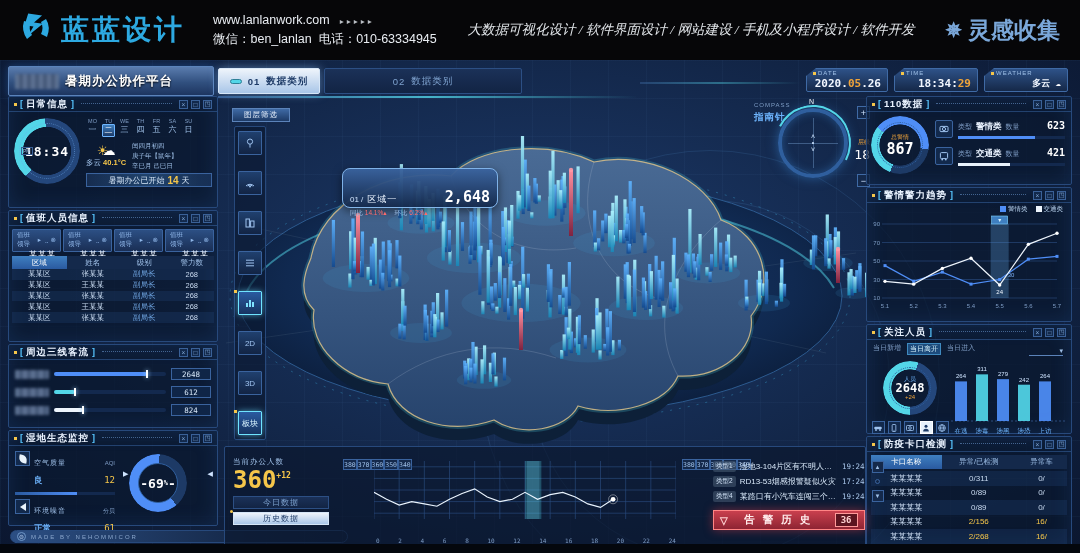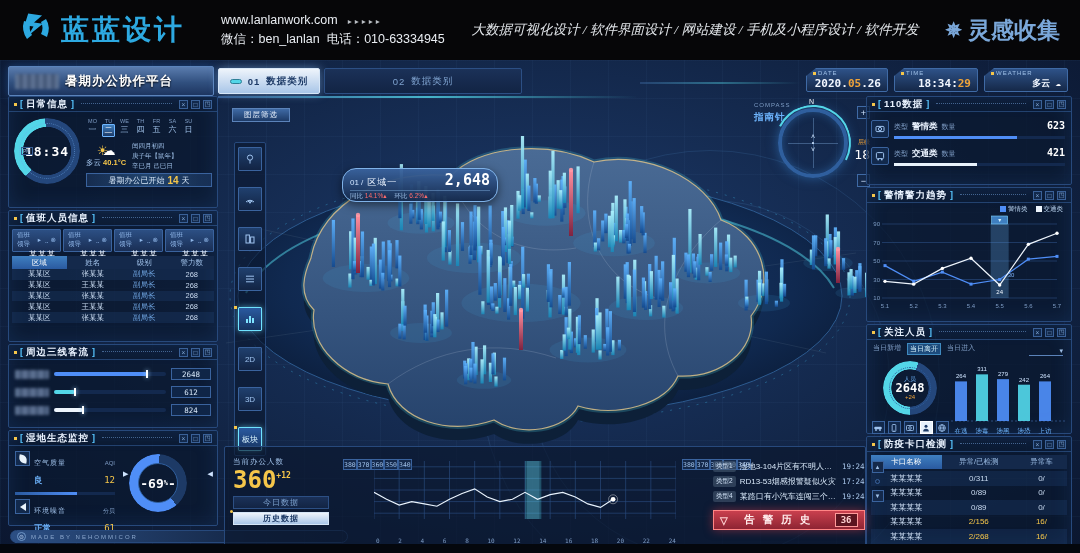--- a/index.html
+++ b/index.html
@@ -4,21 +4,21 @@
 <style>
 *{box-sizing:border-box;margin:0;padding:0}
 html,body{width:1080px;height:553px;overflow:hidden;background:#000}
 body{font-family:"Liberation Sans",sans-serif;-webkit-font-smoothing:antialiased}
 .stage{position:relative;width:1080px;height:553px;overflow:hidden}
 
 
 .site{position:absolute;top:0;left:0;width:1080px;height:60px;background:#060608;display:flex;align-items:center;padding:0 20px;gap:14px}
 .logo{display:flex;align-items:center;gap:7px}
 .logo-text{color:#2da9e1;font-size:28px;font-weight:bold;letter-spacing:3px}
-.contact{color:#e9edf2;font-size:12.5px;line-height:1.55;margin-left:22px;white-space:nowrap}
+.contact{color:#e9edf2;font-size:12.5px;line-height:1.55;margin-left:14px;white-space:nowrap}
 .contact .arrows{color:#b9bec4;font-size:8px;letter-spacing:3px;margin-left:10px}
 .services{flex:1;text-align:center;color:#e2e6ea;font-size:13.5px;font-style:italic;font-family:"Liberation Serif",serif;white-space:nowrap}
 .collect{color:#7aa7d9;font-size:23px;font-weight:bold;display:flex;align-items:center;gap:6px;font-family:"DejaVu Serif",serif}
 .collect-icon{font-size:20px;color:#7aa7d9}
 
 
 .dash{position:absolute;top:60px;left:0;width:1080px;height:493px;background:radial-gradient(ellipse 900px 500px at 50% 42%,#1c3a6b 0%,#122546 48%,#0b1730 82%,#081124 100%);overflow:hidden}
 .dash::before{content:"";position:absolute;inset:0;background-image:linear-gradient(rgba(100,150,210,.05) 1px,transparent 1px),linear-gradient(90deg,rgba(100,150,210,.05) 1px,transparent 1px);background-size:38px 38px;pointer-events:none}
 .deco{position:absolute;border:1px solid rgba(90,160,230,.14);border-radius:50%;pointer-events:none}
 .bstrip{position:absolute;left:0;bottom:0;width:1080px;height:9px;background:#04070d}
@@ -101,29 +101,29 @@
 .g69{position:relative;width:58px;height:58px;margin:8px 10px 0 8px}
 .g69 .ring{position:absolute;inset:0;border-radius:50%;background:conic-gradient(from 140deg,#4f8ef7 0 62%,#1d3a66 62% 100%);-webkit-mask:radial-gradient(closest-side,transparent 66%,#000 68%);mask:radial-gradient(closest-side,transparent 66%,#000 68%)}
 .g69 .in{position:absolute;inset:9px;border:1px solid #2f5f9e;border-radius:50%;display:flex;align-items:center;justify-content:center;color:#fff;font-size:13px;font-weight:bold;font-family:"DejaVu Sans Mono",monospace}
 .garr{position:absolute;top:24px;font-size:7px;color:#cfe4ff}
 .footerbar{position:absolute;left:10px;top:470px;width:338px;height:13px;background:linear-gradient(90deg,#2c4f84,#152848 70%,transparent);border-radius:7px;display:flex;align-items:center;gap:5px;padding:0 6px;border:1px solid #27497c}
 .footerbar .gear{width:9px;height:9px;border-radius:50%;border:1px solid #6f97c8;color:#9db8dc;font-size:6px;display:flex;align-items:center;justify-content:center}
 .footerbar .txt{font-size:6px;color:#8aa6cc;letter-spacing:2px}
 
 
 .layer{position:absolute;left:232px;top:48px;width:46px}
-.layer .chip{width:58px;height:14px;background:linear-gradient(180deg,#3f6aa5,#1d3a66);border:1px solid #5b83ba;color:#eaf3ff;font-size:7.5px;display:flex;align-items:center;justify-content:center;letter-spacing:1px;margin-bottom:20px}
+.layer .chip{width:58px;height:14px;background:linear-gradient(180deg,#3f6aa5,#1d3a66);border:1px solid #5b83ba;color:#eaf3ff;font-size:7.5px;display:flex;align-items:center;justify-content:center;letter-spacing:1px;margin-bottom:4px}
 .lcol{width:32px;display:flex;flex-direction:column;gap:16px;background:rgba(10,23,46,.6);border:1px solid #27497c;padding:4px 3px;border-radius:2px;margin-left:2px}
 .lbtn{position:relative;height:24px;border:1px solid #3a639e;background:linear-gradient(180deg,#20406e,#122444);color:#9fc3ef;display:flex;align-items:center;justify-content:center;font-size:8px;border-radius:1px}
 .lbtn svg{width:12px;height:12px}
 .lbtn.on{border-color:#6fe3ff;box-shadow:0 0 6px rgba(110,220,255,.6);background:linear-gradient(180deg,#2a5aa0,#173461);color:#d9f4ff}
 .lbtn.on::before{content:"";position:absolute;left:-5px;top:-2px;width:3px;height:3px;background:#f5c64a}
 
 
-.tip{position:absolute;left:342px;top:108px;width:156px;height:34px;background:linear-gradient(180deg,rgba(58,99,158,.95),rgba(20,41,75,.95));border:1px solid #7fb2e8;border-radius:14px;padding:2px 7px;box-shadow:0 3px 10px rgba(0,0,0,.5)}
+.tip{position:absolute;left:342px;top:108px;width:156px;height:34px;background:linear-gradient(180deg,rgba(58,99,158,.95),rgba(20,41,75,.95));border:1px solid #7fb2e8;border-radius:8px;padding:19px 7px;box-shadow:0 3px 10px rgba(0,0,0,.5)}
 .tip .r1{display:flex;align-items:baseline;gap:4px;border-bottom:1px solid rgba(140,190,240,.4);padding-bottom:1px}
 .tip .idx{font-size:8px;color:#cfe4ff}
 .tip .nm{font-size:9px;color:#eaf3ff;letter-spacing:1px;flex:1}
 .tip .big{font-size:15px;font-weight:bold;color:#fff;font-family:"DejaVu Sans Mono",monospace}
 .tip .r2{display:flex;gap:8px;font-size:6.5px;color:#9fc0e8;margin-top:1px}
 .tip .r2 b{color:#ff6b6b;font-weight:normal}
 
 
 .compass{position:absolute;left:752px;top:40px;width:118px;height:94px}
 .compass .lab1{position:absolute;left:2px;top:2px;font-size:6px;color:#7e9cc4;letter-spacing:1px}
@@ -185,21 +185,21 @@
 .ckrow.warn .num{color:#f5c64a}
 
 
 .bottom{position:absolute;left:224px;top:386px;width:642px;height:100px;background:rgba(10,23,46,.66);border:1px solid #27497c;border-radius:2px;display:flex;padding:10px 4px 2px 8px;gap:6px}
 .bstats{width:104px;flex:none}
 .bstats .lab{font-size:7.5px;color:#9fc0e8;letter-spacing:1px}
 .bstats .num{color:#f5c64a;font-size:24px;font-weight:bold;font-family:"DejaVu Sans Mono",monospace;line-height:1.1}
 .bstats .num sup{font-size:8px;vertical-align:10px}
 .bbtn{position:relative;width:96px;height:13px;margin-top:3px;font-size:8px;display:flex;align-items:center;justify-content:center;letter-spacing:1px}
 .bbtn.dark{background:linear-gradient(180deg,#1b3158,#122444);border:1px solid #2c4f84;color:#7fa3cf}
-.bbtn.lite{background:linear-gradient(180deg,#eef4fb,#a9c6e8);border:1px solid #d6e6f7;color:#1d3a66;font-weight:bold}
+.bbtn.lite{background:linear-gradient(180deg,#eef4fb,#a9c6e8);border:1px solid #d6e6f7;color:#1d3a66;font-weight:normal}
 .bbtn.lite::before{content:"";position:absolute;left:-4px;top:-3px;width:3px;height:3px;background:#f5c64a;border-radius:50%}
 .ylcol{display:flex;flex-direction:row;justify-content:space-between;padding:2px 0 12px;width:25px;flex:none}
 .ylbox{width:25px;height:11px;border:1px solid #3a639e;background:#14294b;color:#9fc0e8;font-size:6.5px;display:flex;align-items:center;justify-content:center;font-family:"DejaVu Sans Mono",monospace}
 .chartcol{width:302px;flex:none;position:relative}
 .xlrow{display:flex;justify-content:space-between;padding:0 0 0 2px;font-size:6px;color:#7e9cc4;font-family:"DejaVu Sans Mono",monospace}
 .alerts{flex:1;display:flex;flex-direction:column;gap:2px;padding-top:2px}
 .arow{display:flex;align-items:center;gap:4px;height:15px}
 .atag{background:#44586f99;border-radius:2px;font-size:6.5px;color:#cfe0f5;padding:1px 3px;flex:none}
 .atxt{flex:1;font-size:8px;color:#d6e6f7;white-space:nowrap;overflow:hidden;text-overflow:ellipsis}
 .atime{font-size:7.5px;color:#a9c6ea;font-family:"DejaVu Sans Mono",monospace}
@@ -981,20 +981,27 @@
           <span class="ydot"></span>
           <span class="br">[</span>
           <span class="pt-t">110数据</span>
           <span class="br">]</span>
           <span class="pt-line"></span>
           <span class="pt-ic">×</span>
           <span class="pt-ic">□</span>
           <span class="pt-ic">◳</span>
         </div>
       <div style="display:flex">
+        <div class="g110">
+          <div class="ring"></div>
+          <div class="in">
+              <span class="gl">总警情</span>
+              <span class="gv">867</span>
+            </div>
+        </div>
         <div class="r110" id="rows110">
             <div class="row110">
               <span class="ric">
                 <svg viewBox="0 0 12 12" width="12" height="12">
                   <rect x="2" y="3.4" width="8" height="5.2" rx="1" fill="none" stroke="#9fc3ef"></rect>
                   <circle cx="6" cy="6" r="1.6" fill="none" stroke="#9fc3ef"></circle>
                 </svg>
               </span>
               <div class="rmid">
                 <div class="rl1">

